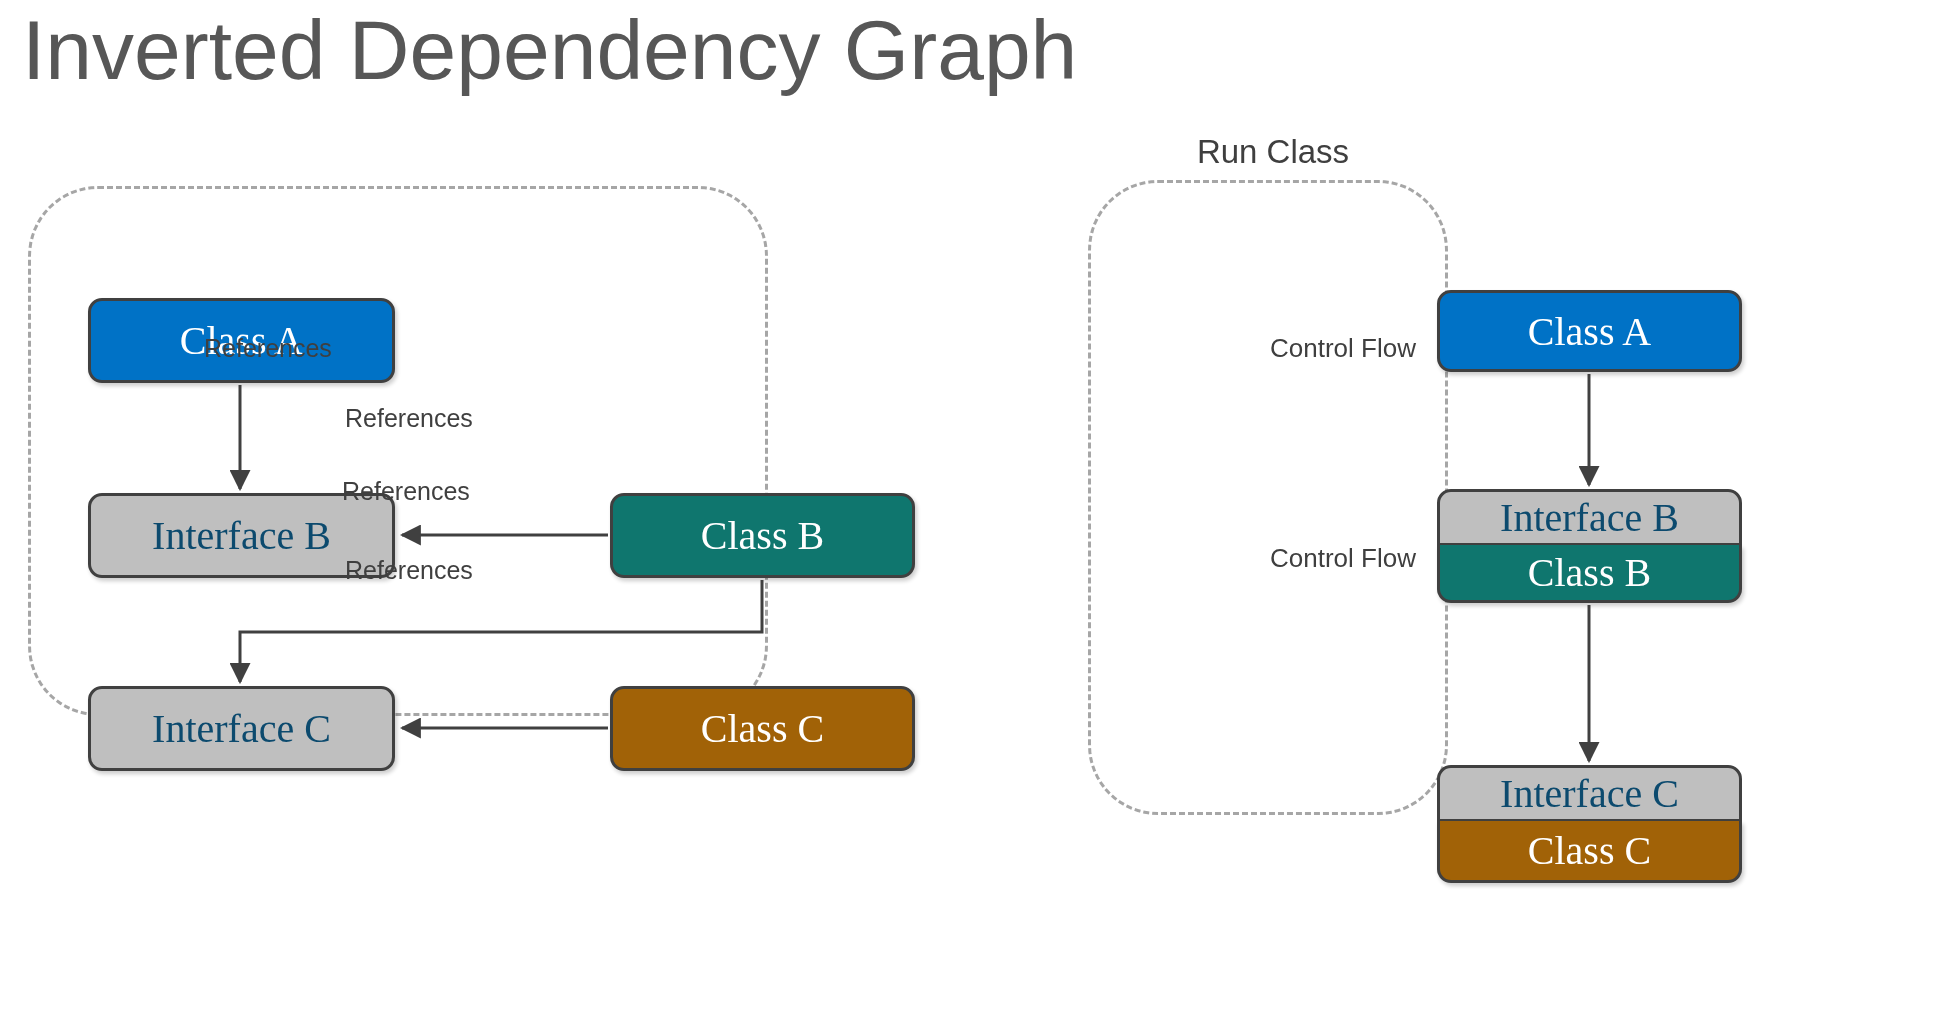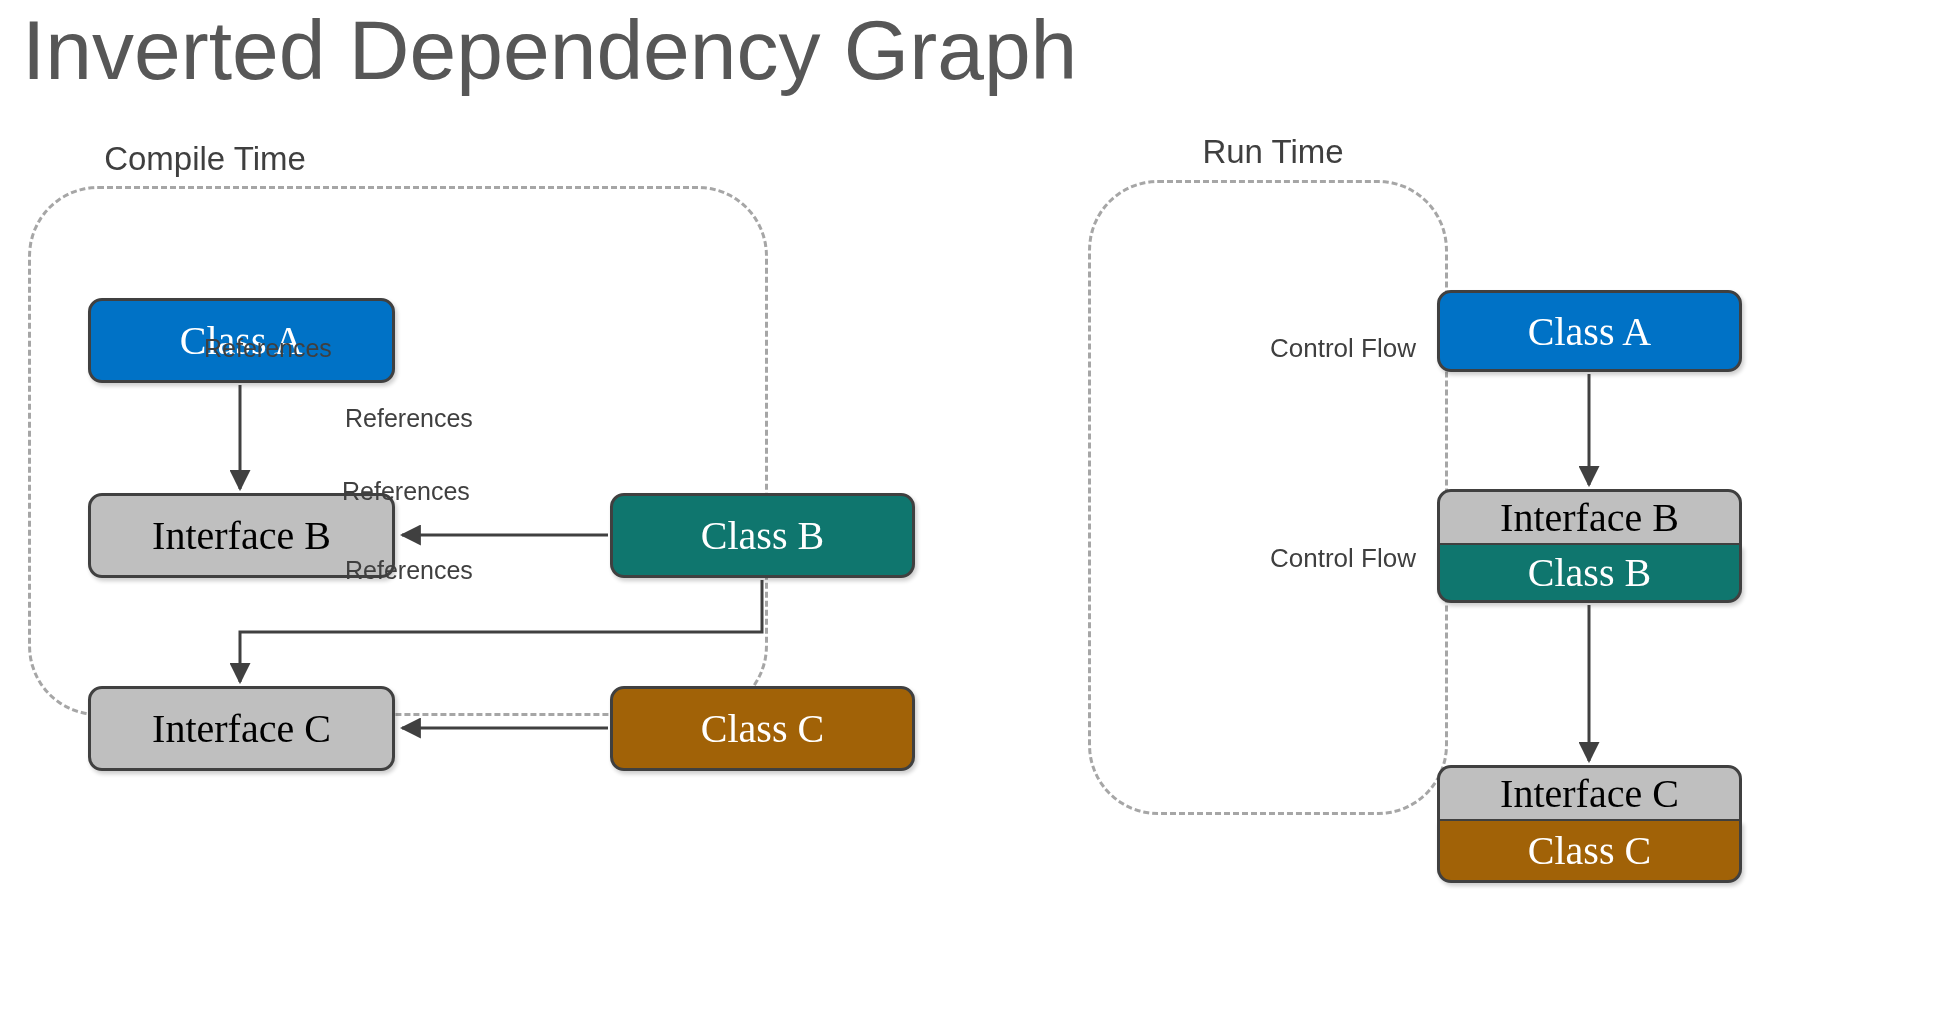--- a/index.html
+++ b/index.html
@@ -68,21 +68,21 @@
     font-size: 40px;
     font-weight: 400;
     color: #ffffff;
     white-space: nowrap;
     box-shadow: 2px 3px 4px rgba(0,0,0,0.20);
     font-family: Liberation Serif, serif;
   }
   .node.blue   { background: #0072c6; }
   .node.green  { background: #0f766e; }
   .node.purple { background: #a16207; }
-  .node.gray   { background: #bfbfbf; color: #000000; }
+  .node.gray   { background: #bfbfbf; color: #0c4a6e; }
 
   
   .node.stack-top {
     border-radius: 14px 14px 0 0;
     border-bottom: 2px solid #404040;
     box-shadow: none;
   }
   .node.stack-bottom {
     border-radius: 0 0 14px 14px;
     border-top: none;
@@ -131,21 +131,20 @@
     pointer-events: none;
   }
 </style>
 </head>
 <body>
 
 <div id="slide">
 
   <div id="page-title">Inverted Dependency Graph</div>
 
-  <div class="panel-label" id="compile-label">Compile Time</div>
 
   <div class="panel-box" id="compile-box"></div>
 
   <div class="node blue" id="ct-class-a">Class A</div>
 
   <div class="node gray" id="ct-iface-b">Interface B</div>
 
   <div class="node green" id="ct-class-b">Class B</div>
 
   <div class="node gray" id="ct-iface-c">Interface C</div>
@@ -153,21 +152,21 @@
   <div class="node purple" id="ct-class-c">Class C</div>
 
   <div class="edge-label" id="lbl-a-b">References</div>
 
   <div class="edge-label" id="lbl-b-ib">References</div>
 
   <div class="edge-label" id="lbl-b-ic">References</div>
 
   <div class="edge-label" id="lbl-c-ic">References</div>
 
-  <div class="panel-label" id="runtime-label">Run Time</div>
+  <div class="panel-label" id="runtime-label">Run Class</div>
 
   <div class="panel-box" id="runtime-box"></div>
 
   <div class="node blue" id="rt-class-a">Class A</div>
 
   <div class="node gray stack-top" id="rt-iface-b">Interface B</div>
 
   <div class="node green stack-bottom" id="rt-class-b">Class B</div>
 
   <div class="node gray stack-top" id="rt-iface-c">Interface C</div>

